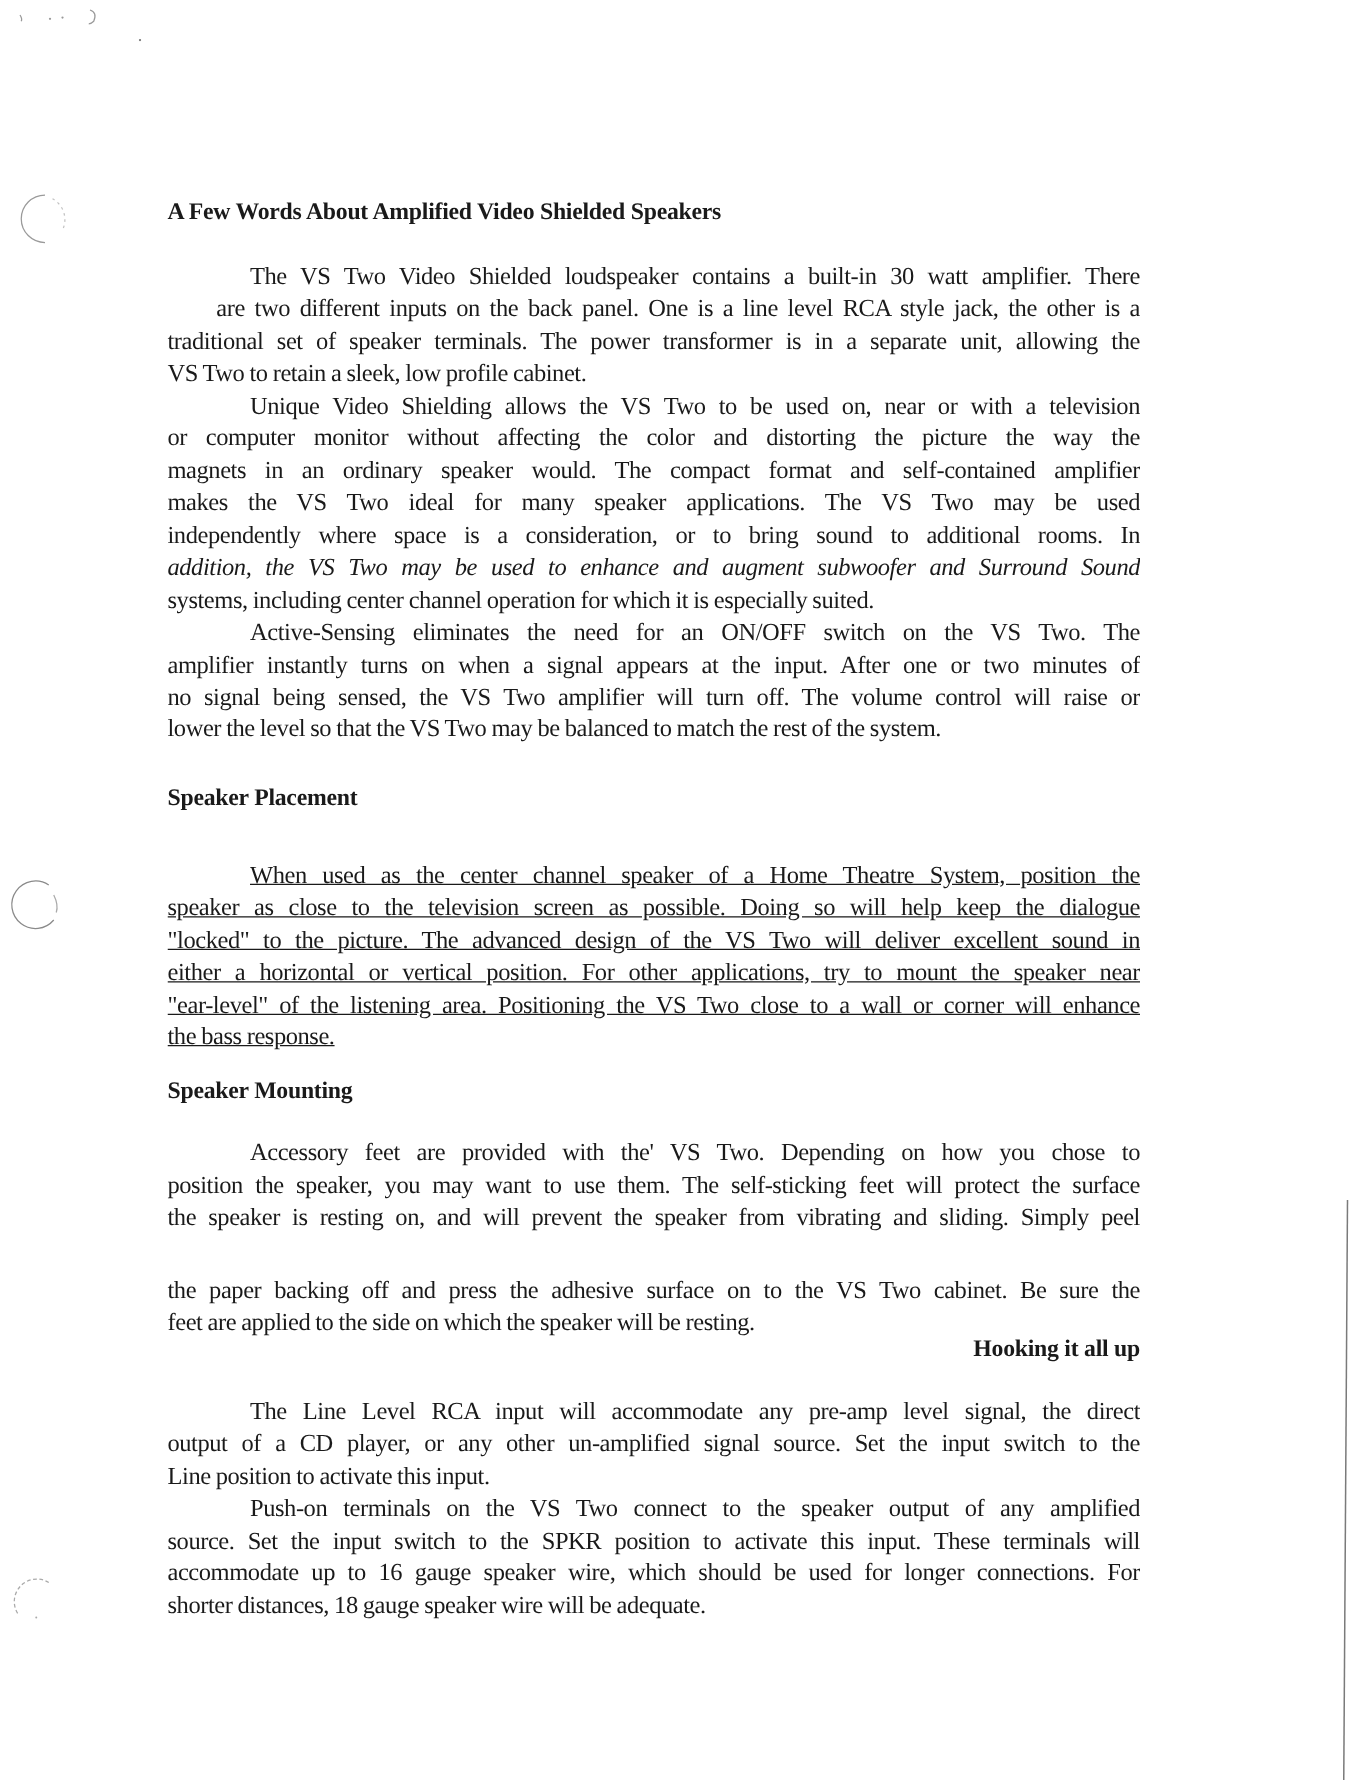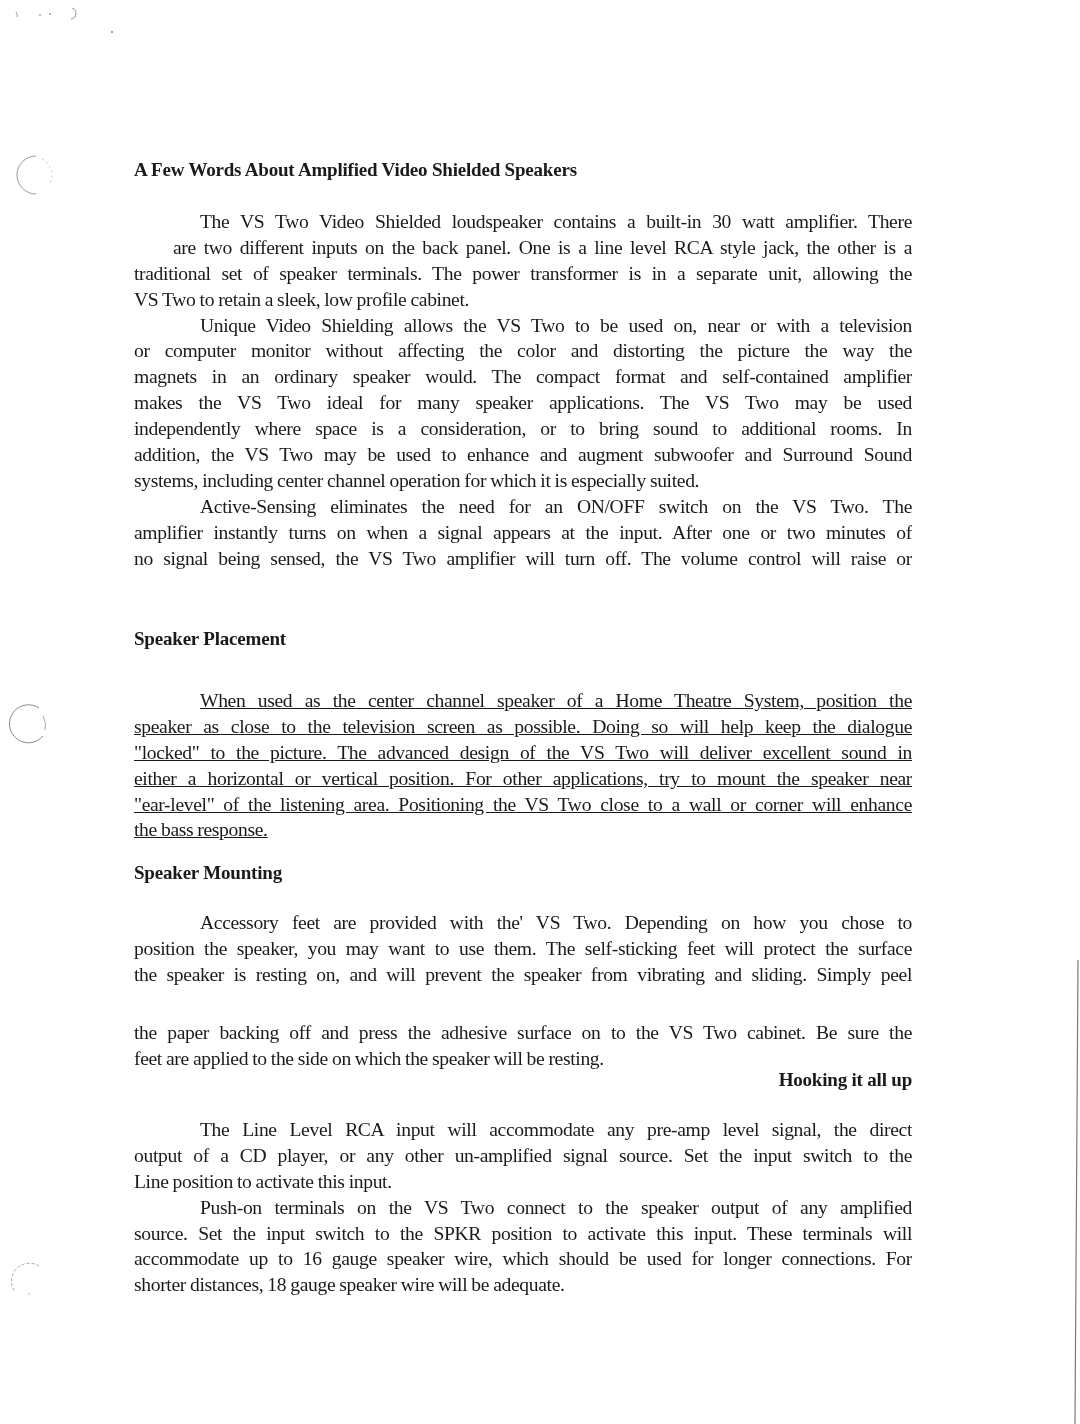--- a/index.html
+++ b/index.html
@@ -59,25 +59,26 @@
   <div class="col para" style="top:209px;">
     <span class="line indent" style="white-space: nowrap; overflow: hidden;">The VS Two Video Shielded loudspeaker contains a built-in 30 watt amplifier. There</span>
     <span class="line" style="white-space: nowrap; overflow: hidden; margin-left: 39px;">are two different inputs on the back panel. One is a line level RCA style jack, the other is a</span>
     <span class="line" style="white-space: nowrap; overflow: hidden;">traditional set of speaker terminals. The power transformer is in a separate unit, allowing the</span>
     <span class="line last" style="white-space: nowrap; overflow: hidden;">VS Two to retain a sleek, low profile cabinet.</span>
     <span class="line indent" style="white-space: nowrap; overflow: hidden;">Unique Video Shielding allows the VS Two to be used on, near or with a television</span>
     <span class="line" style="white-space: nowrap; overflow: hidden;">or computer monitor without affecting the color and distorting the picture the way the</span>
     <span class="line" style="white-space: nowrap; overflow: hidden;">magnets in an ordinary speaker would. The compact format and self-contained amplifier</span>
     <span class="line" style="white-space: nowrap; overflow: hidden;">makes the VS Two ideal for many speaker applications. The VS Two may be used</span>
     <span class="line" style="white-space: nowrap; overflow: hidden;">independently where space is a consideration, or to bring sound to additional rooms. In</span>
-    <span class="line" style="white-space: nowrap; overflow: hidden;">addition, the VS Two may be used to enhance and augment subwoofer and Surround Sound</span>
+    <span class="line" style="white-space: nowrap; overflow: hidden; font-style: italic;">addition, the VS Two may be used to enhance and augment subwoofer and Surround Sound</span>
     <span class="line last" style="white-space: nowrap; overflow: hidden;">systems, including center channel operation for which it is especially suited.</span>
     <span class="line indent" style="white-space: nowrap; overflow: hidden;">Active-Sensing eliminates the need for an ON/OFF switch on the VS Two. The</span>
     <span class="line" style="white-space: nowrap; overflow: hidden;">amplifier instantly turns on when a signal appears at the input. After one or two minutes of</span>
     <span class="line" style="white-space: nowrap; overflow: hidden;">no signal being sensed, the VS Two amplifier will turn off. The volume control will raise or</span>
+    <span class="line last" style="white-space: nowrap; overflow: hidden;">lower the level so that the VS Two may be balanced to match the rest of the system.</span>
   </div>
 
   <div class="col heading" style="top:628px;">Speaker Placement</div>
   <div class="col para" style="top:688px;text-decoration:underline;">
     <span class="line indent" style="white-space: nowrap; overflow: hidden;">When used as the center channel speaker of a Home Theatre System, position the</span>
     <span class="line" style="white-space: nowrap; overflow: hidden;">speaker as close to the television screen as possible. Doing so will help keep the dialogue</span>
     <span class="line" style="white-space: nowrap; overflow: hidden;">"locked" to the picture. The advanced design of the VS Two will deliver excellent sound in</span>
     <span class="line" style="white-space: nowrap; overflow: hidden;">either a horizontal or vertical position. For other applications, try to mount the speaker near</span>
     <span class="line" style="white-space: nowrap; overflow: hidden;">"ear-level" of the listening area. Positioning the VS Two close to a wall or corner will enhance</span>
     <span class="line last" style="white-space: nowrap; overflow: hidden;">the bass response.</span>

